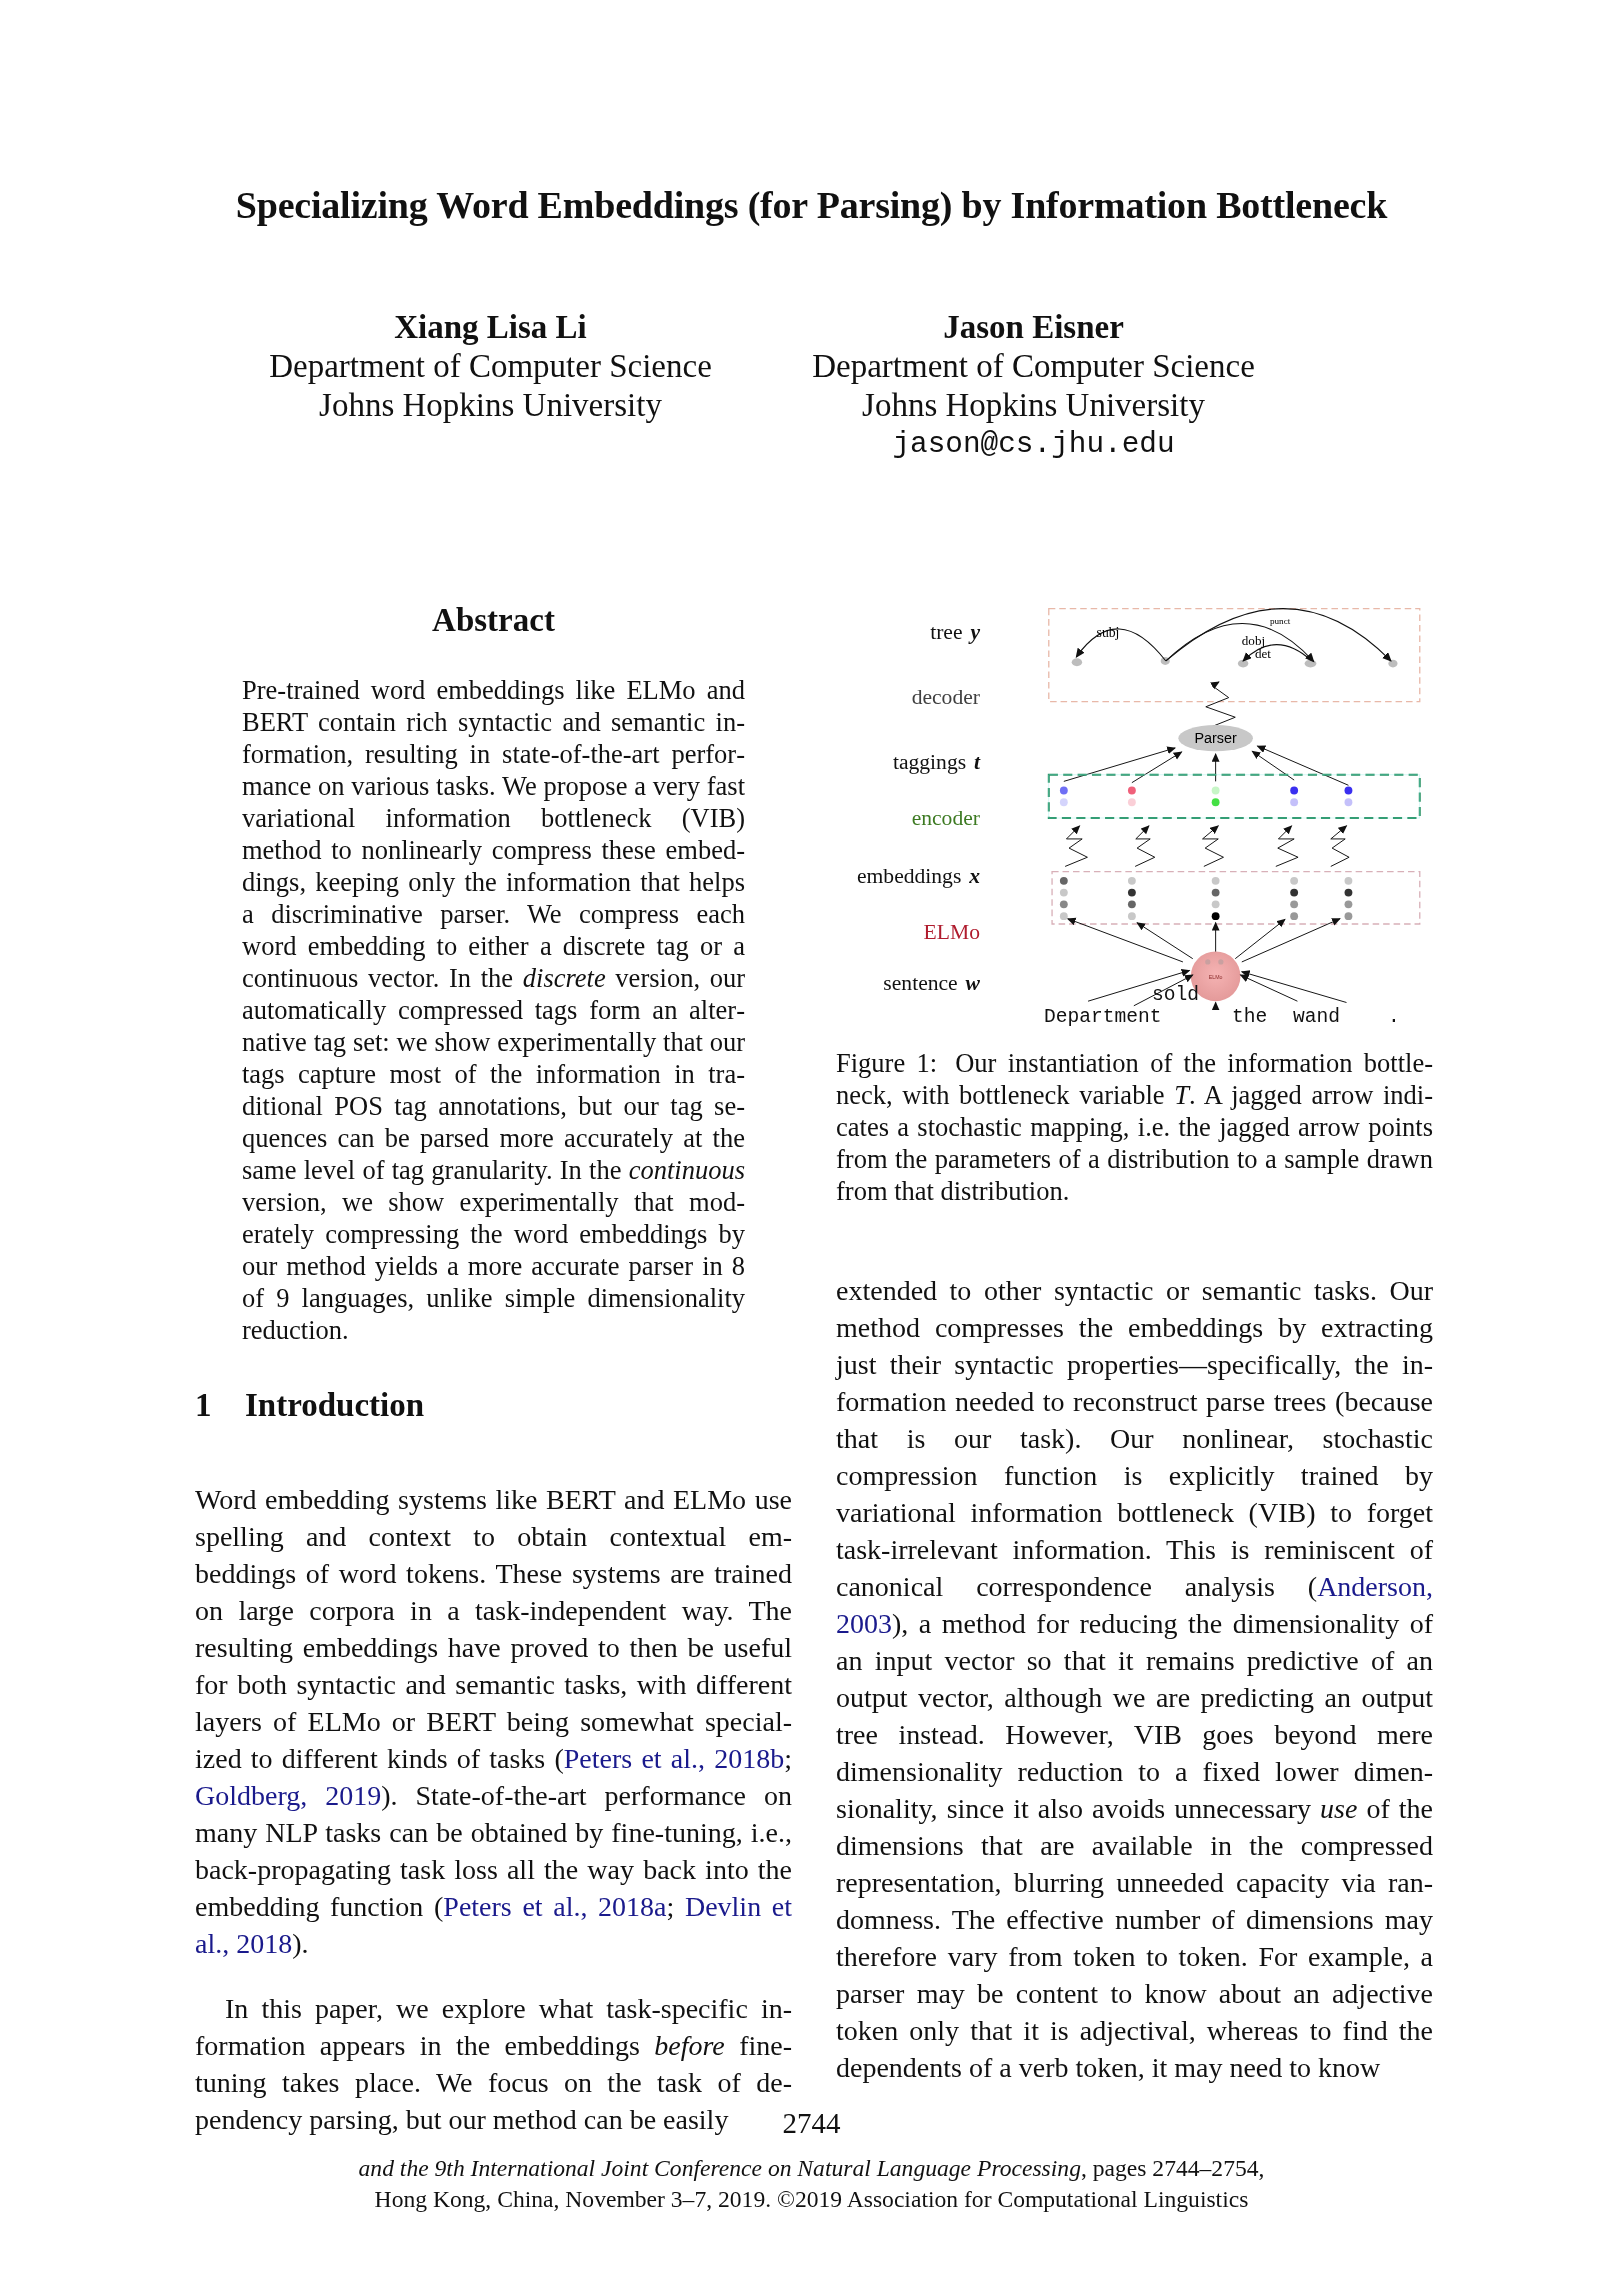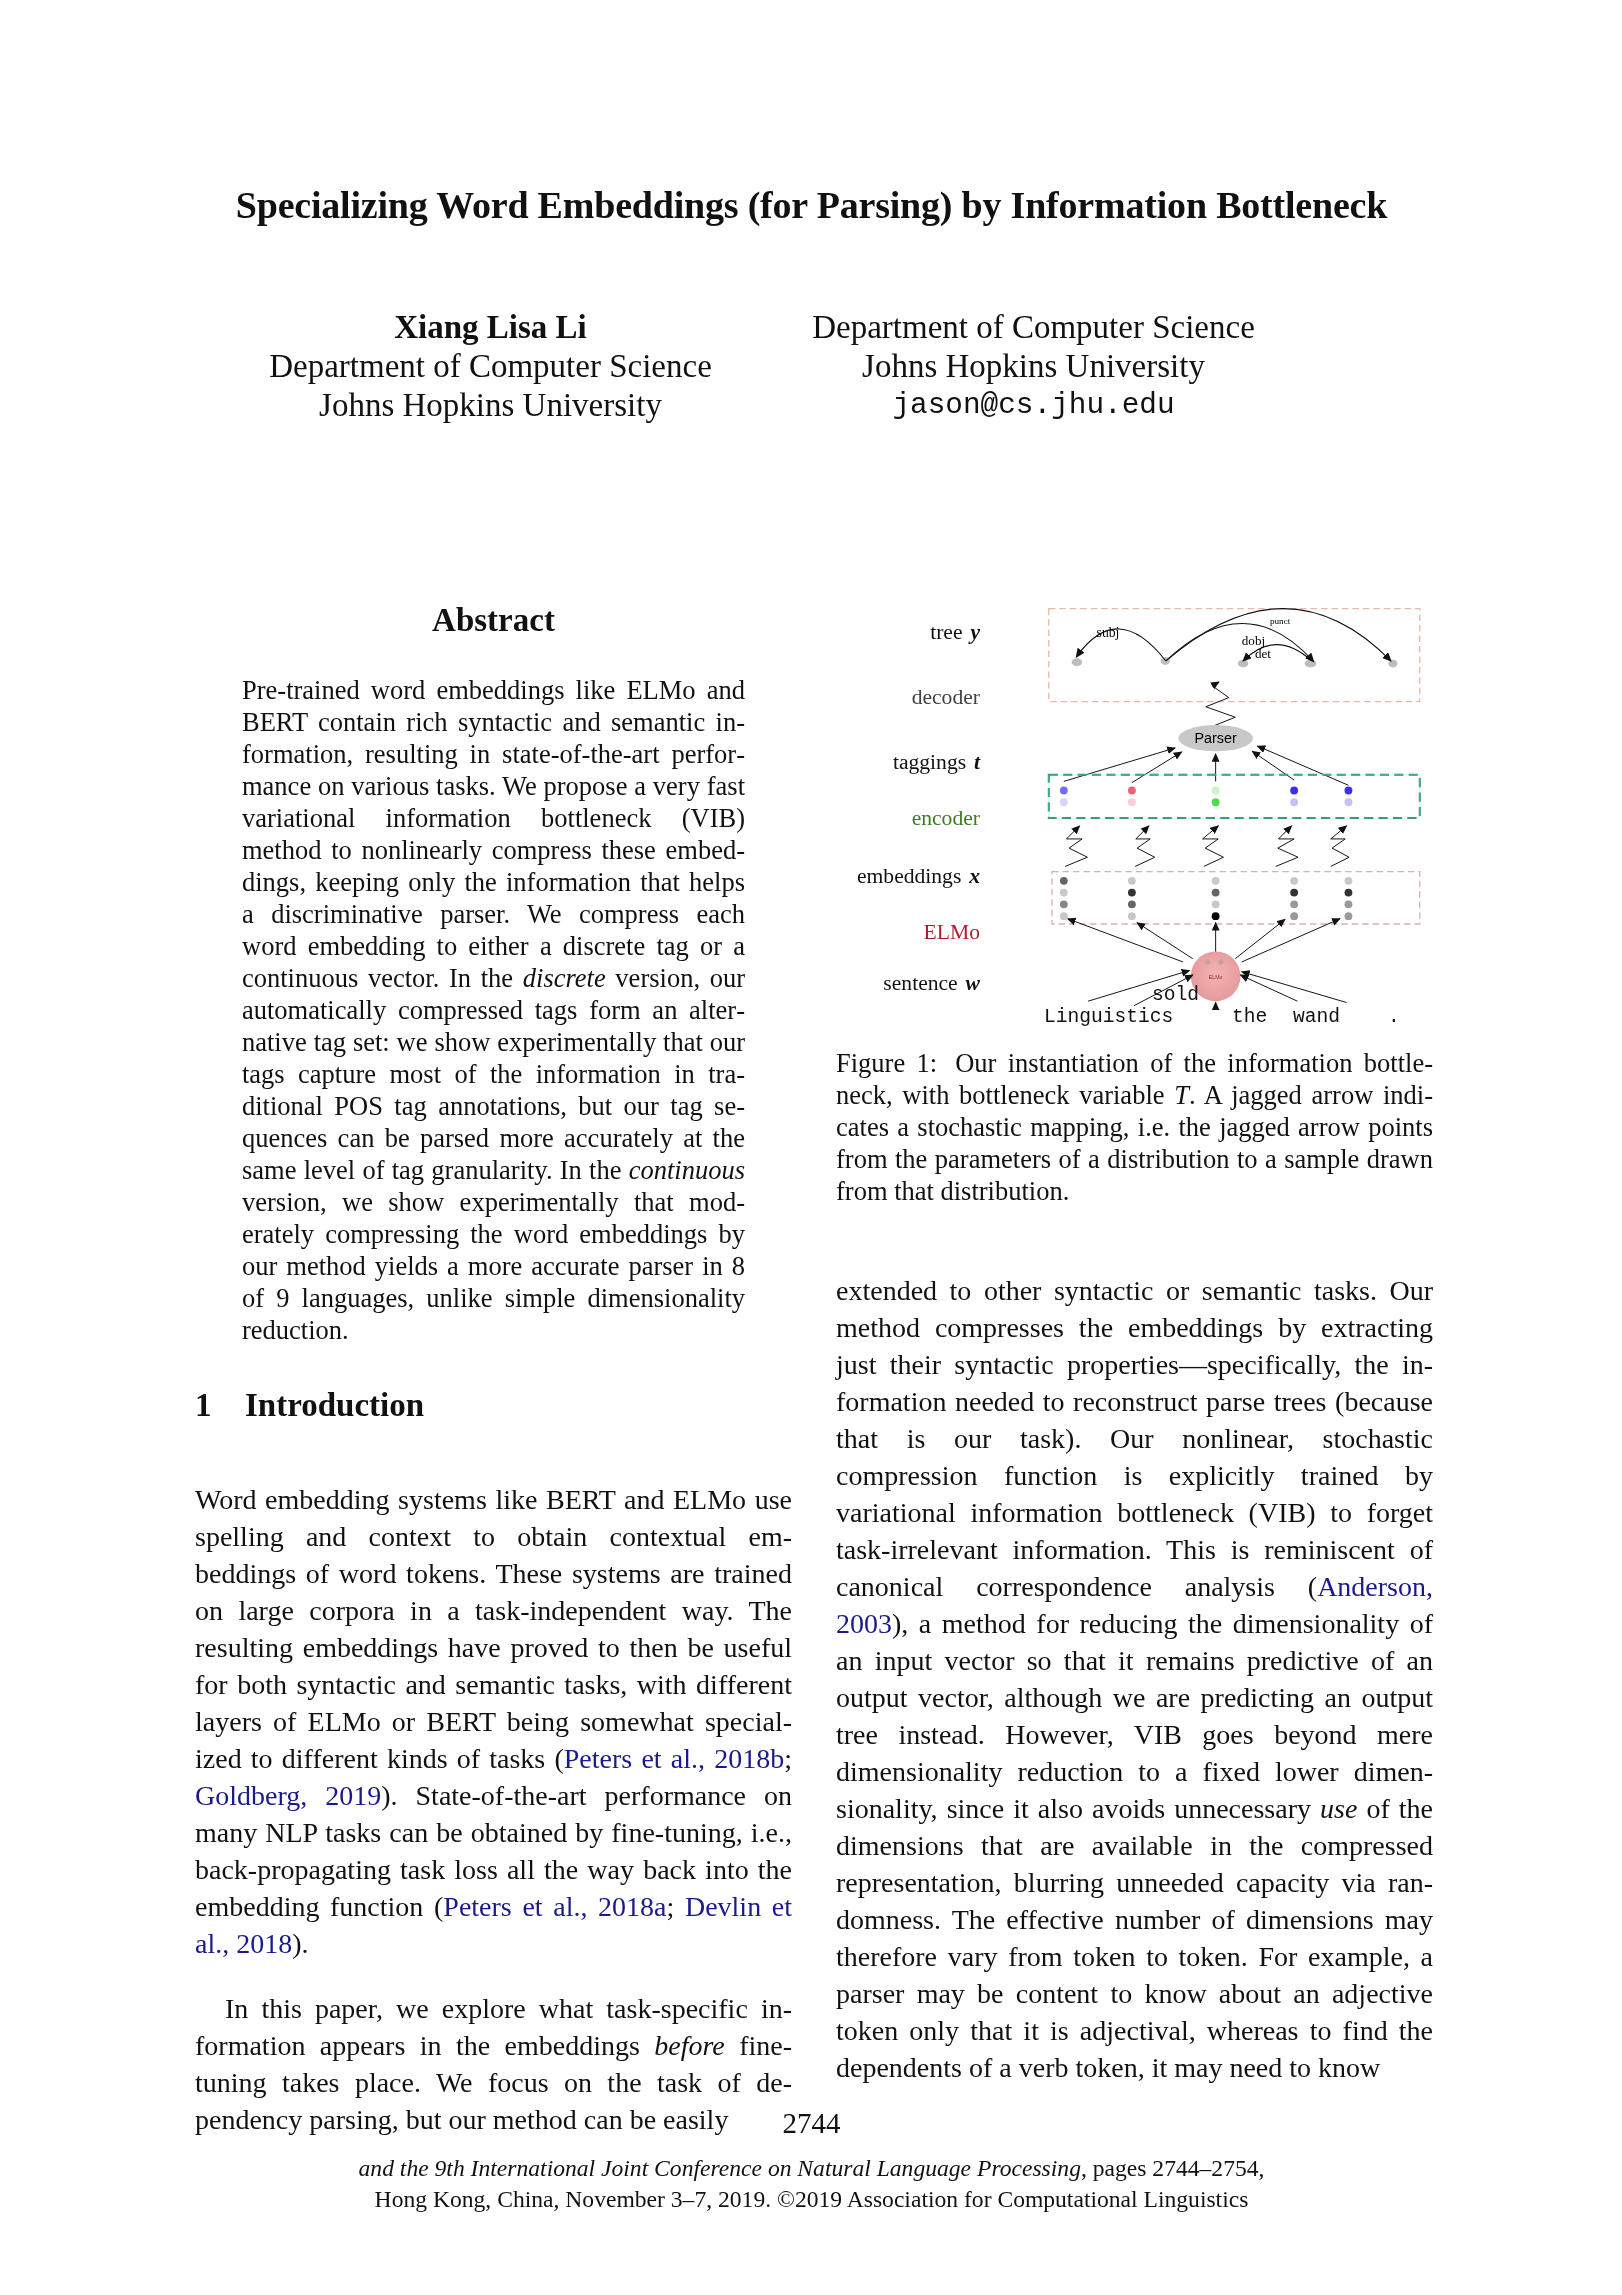--- a/index.html
+++ b/index.html
@@ -40,20 +40,21 @@
 <body>
 
 <div class="abs title">Specializing Word Embeddings (for Parsing) by Information Bottleneck</div>
 
 <div class="author a1">
   <div class="name">Xiang Lisa Li</div>
   <div>Department of Computer Science</div>
   <div>Johns Hopkins University</div>
 </div>
 <div class="author a2">
+  <div class="name">Jason Eisner</div>
   <div>Department of Computer Science</div>
   <div>Johns Hopkins University</div>
   <div class="email">jason@cs.jhu.edu</div>
 </div>
 
 <div class="abs abs-head">Abstract</div>
 <div class="abstract-body">
   <span>Pre-trained word embeddings like ELMo and BERT contain rich syntactic and semantic in­formation, resulting in state-of-the-art perfor­mance on various tasks.  We propose a very fast variational information bottleneck (VIB) method to nonlinearly compress these embed­dings, keeping only the information that helps a discriminative parser.  We compress each word embedding to either a discrete tag or a continuous vector. In the </span><em>discrete</em><span> version, our automatically compressed tags form an alter­native tag set:  we show experimentally that our tags capture most of the information in tra­ditional POS tag annotations, but our tag se­quences can be parsed more accurately at the same level of tag granularity.  In the </span><em>continu­ous</em><span> version, we show experimentally that mod­erately compressing the word embeddings by our method yields a more accurate parser in 8 of 9 languages, unlike simple dimensionality reduction.</span>
 </div>
 
@@ -187,21 +188,21 @@
         <circle cx="700" cy="464" r="6" fill="#333"></circle>
         <circle cx="700" cy="482" r="6" fill="#999"></circle>
         <circle cx="700" cy="500" r="6" fill="#999"></circle>
         <circle cx="783" cy="446" r="6" fill="#c8c8c8"></circle>
         <circle cx="783" cy="464" r="6" fill="#333"></circle>
         <circle cx="783" cy="482" r="6" fill="#999"></circle>
         <circle cx="783" cy="500" r="6" fill="#999"></circle>
       </g>
   </svg>
 
-  <div class="word" style="left:208px; top:417px;">Linguistics</div>
+  <div class="word" style="left:208px; top:417px;">Department</div>
   <div class="word" style="left:316px; top:395px;">sold</div>
   <div class="word" style="left:396px; top:417px;">the</div>
   <div class="word" style="left:457px; top:417px;">wand</div>
   <div class="word" style="left:552px; top:417px;">.</div>
 </div>
 
 <div class="caption">
   <span class="lab">Figure 1:</span><span>Our instantiation of the information bottle­neck, with bottleneck variable </span><em>T</em><span>.  A jagged arrow indi­cates a stochastic mapping, i.e. the jagged arrow points from the parameters of a distribution to a sample drawn from that distribution.</span>
 </div>
 

